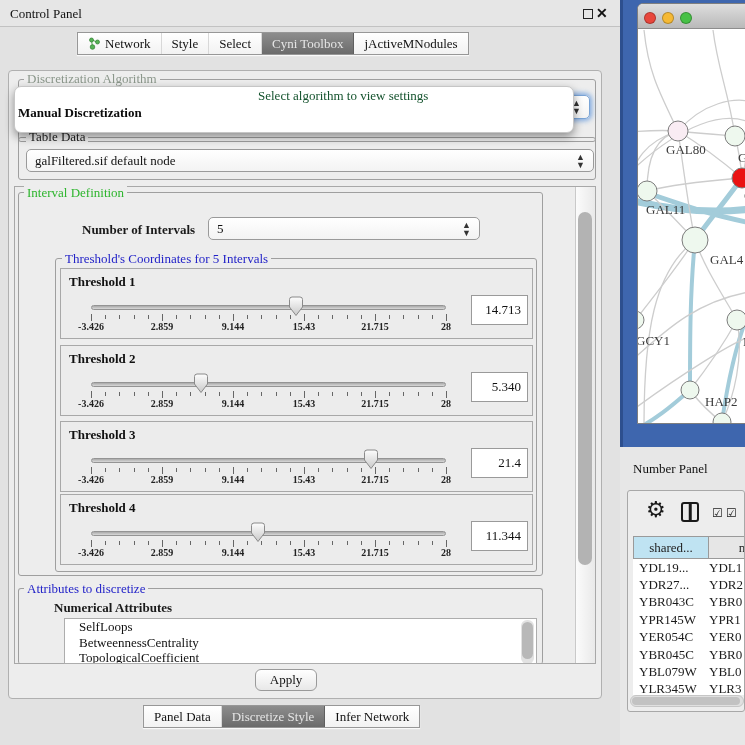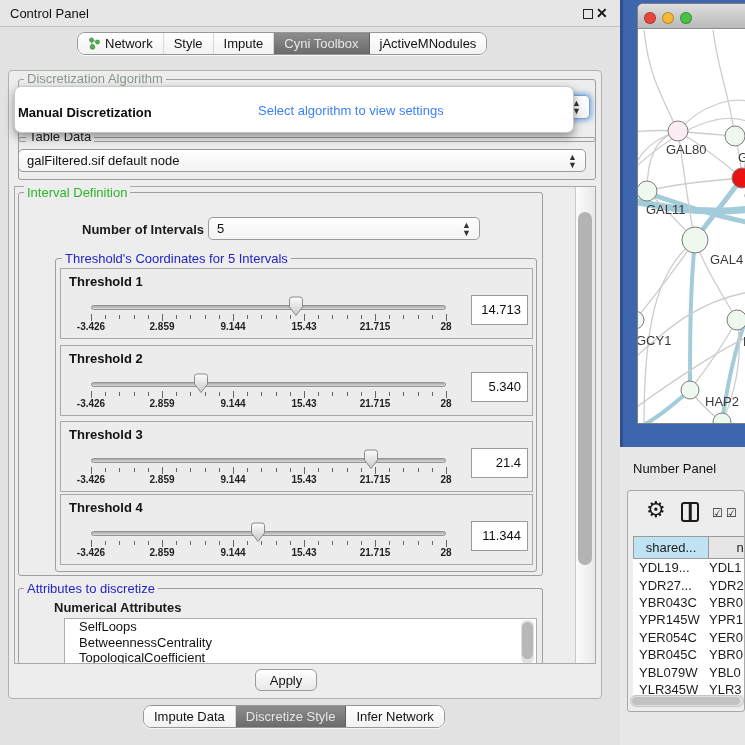--- a/index.html
+++ b/index.html
@@ -1,31 +1,31 @@
 <!DOCTYPE html>
 <html><head>
 <meta charset="utf-8">
 <style>
   html,body{margin:0;padding:0;background:#d8d8d8;}
   *{box-sizing:border-box;}
   .root{position:relative;width:745px;height:745px;overflow:hidden;
-        font-family:Liberation Sans, sans-serif;font-size:13px;color:#1a1a1a;
+        font-family:Liberation Serif, serif;font-size:13px;color:#1a1a1a;
         background:#e3e3e3;}
   .abs{position:absolute;}
 
   
   .left-window{position:absolute;left:0;top:0;width:620px;height:745px;background:#e2e2e2;}
   .titlebar{position:absolute;left:0;top:0;width:620px;height:27px;background:#e6e6e6;
             border-bottom:1px solid #c2c2c2;}
   .titlebar .title{position:absolute;left:10px;top:6px;font-size:13px;color:#111;}
   .float-icon{position:absolute;left:583px;top:9px;width:10px;height:10px;border:1.5px solid #222;}
   .close-icon{position:absolute;left:596px;top:5px;font-size:14px;font-weight:bold;color:#111;}
 
   
-  .seg{position:absolute;display:flex;height:23px;border:1px solid #979797;border-radius:8px;
+  .seg{position:absolute;display:flex;height:23px;border:1px solid #979797;border-radius:0;
        background:#fdfdfd;overflow:hidden;box-shadow:0 1px 1px rgba(255,255,255,.8);}
   .seg .segment{display:flex;align-items:center;justify-content:center;gap:4px;
        height:100%;padding:0 10px;font-size:13px;color:#111;border-right:1px solid #d8d8d8;
        background:linear-gradient(#ffffff,#f2f2f2);white-space:nowrap;}
   .seg .segment:last-child{border-right:none;}
   .seg .segment.selected{background:linear-gradient(#8d8d8d,#6b6b6b);color:#e6e6e6;
        border-right:1px solid #5f5f5f;}
 
   .outer-panel{position:absolute;left:8px;top:70px;width:594px;height:629px;
        background:#ededed;border:1px solid #b0b0b0;border-radius:4px;}
@@ -40,21 +40,21 @@
   .combo{position:absolute;background:linear-gradient(#ffffff,#f3f3f3);
        border:1px solid #9a9a9a;border-radius:5px;display:flex;align-items:center;
        padding:0 8px;font-size:13px;color:#111;}
   .combo .stepper{position:absolute;right:8px;top:50%;transform:translateY(-50%);
        font-size:9px;line-height:8px;color:#333;text-align:center;}
   .combo.focused{border-color:#7aa4d6;box-shadow:0 0 5px 2px rgba(95,150,220,.75);}
 
   
   .popup{position:absolute;left:14px;top:86px;width:560px;height:47px;background:#fff;
        border:1px solid #c6c6c6;border-radius:7px;box-shadow:0 4px 10px rgba(0,0,0,.4);z-index:50;}
-  .popup .hint{position:absolute;left:243px;top:16px;color:#3b82f6;font-size:13px;white-space:nowrap;}
+  .popup .hint{position:absolute;left:243px;top:1px;color:#14532d;font-size:13px;white-space:nowrap;}
   .popup .item{position:absolute;left:3px;font-size:13px;color:#0b0b0b;white-space:nowrap;}
   .popup .item.bold{font-weight:bold;}
 
   
   .scrollpane{position:absolute;left:14px;top:186px;width:582px;height:478px;
        border:1px solid #a8a8a8;background:#ededed;overflow:hidden;}
   .vtrack{position:absolute;background:linear-gradient(to right,#fbfbfb,#e9e9e9);
        border-left:1px solid #c9c9c9;}
   .vthumb{position:absolute;background:#b3b3b3;border-radius:7px;}
 
@@ -138,41 +138,41 @@
             <circle cx="3.5" cy="3" r="2" fill="#54b354" stroke="#2e7d2e" stroke-width=".7"></circle>
             <circle cx="9.5" cy="5" r="2" fill="#54b354" stroke="#2e7d2e" stroke-width=".7"></circle>
             <circle cx="4.5" cy="10" r="2.3" fill="#54b354" stroke="#2e7d2e" stroke-width=".7"></circle>
           </svg>
           <span>Network</span>
         </div>
         <div class="segment">
           <span>Style</span>
         </div>
         <div class="segment">
-          <span>Impute</span>
+          <span>Select</span>
         </div>
         <div class="segment selected">
           <span>Cyni Toolbox</span>
         </div>
         <div class="segment">
           <span>jActiveMNodules</span>
         </div>
       </div>
 
     <div class="outer-panel"></div>
 
     <div class="group" style="left:18px;top:79px;width:578px;height:63px;"></div>
     <div class="group-label lbl-dim" style="left:24px;top:72px;">Discretization Algorithm</div>
     <div class="combo focused" style="left:26px;top:95px;width:564px;height:24px;">
       <span class="stepper">▲<br>▼</span>
     </div>
 
     <div class="group" style="left:18px;top:137px;width:578px;height:43px;"></div>
     <div class="group-label lbl-dark" style="left:26px;top:130px;">Table Data</div>
-    <div class="combo" style="left:18px;top:149px;width:568px;height:23px;">
+    <div class="combo" style="left:26px;top:149px;width:568px;height:23px;">
       <span>galFiltered.sif default node</span>
       <span class="stepper">▲<br>▼</span>
     </div>
 
     <div class="popup">
       <div class="hint">Select algorithm to view settings</div>
       <div class="item bold" style="top:18px;">Manual Discretization</div>
     </div>
 
     <div class="scrollpane">
@@ -389,21 +389,21 @@
           <div class="attr-item">TopologicalCoefficient</div>
         </div>
       <div class="attr-vtrack"></div>
       <div class="attr-vthumb"></div>
     </div>
 
     <div class="apply-btn">Apply</div>
 
     <div class="seg" id="bottom-tabs" style="left:143px;top:705px;">
         <div class="segment">
-          <span>Impute Data</span>
+          <span>Panel Data</span>
         </div>
         <div class="segment selected">
           <span>Discretize Style</span>
         </div>
         <div class="segment">
           <span>Infer Network</span>
         </div>
       </div>
   </div>
 

